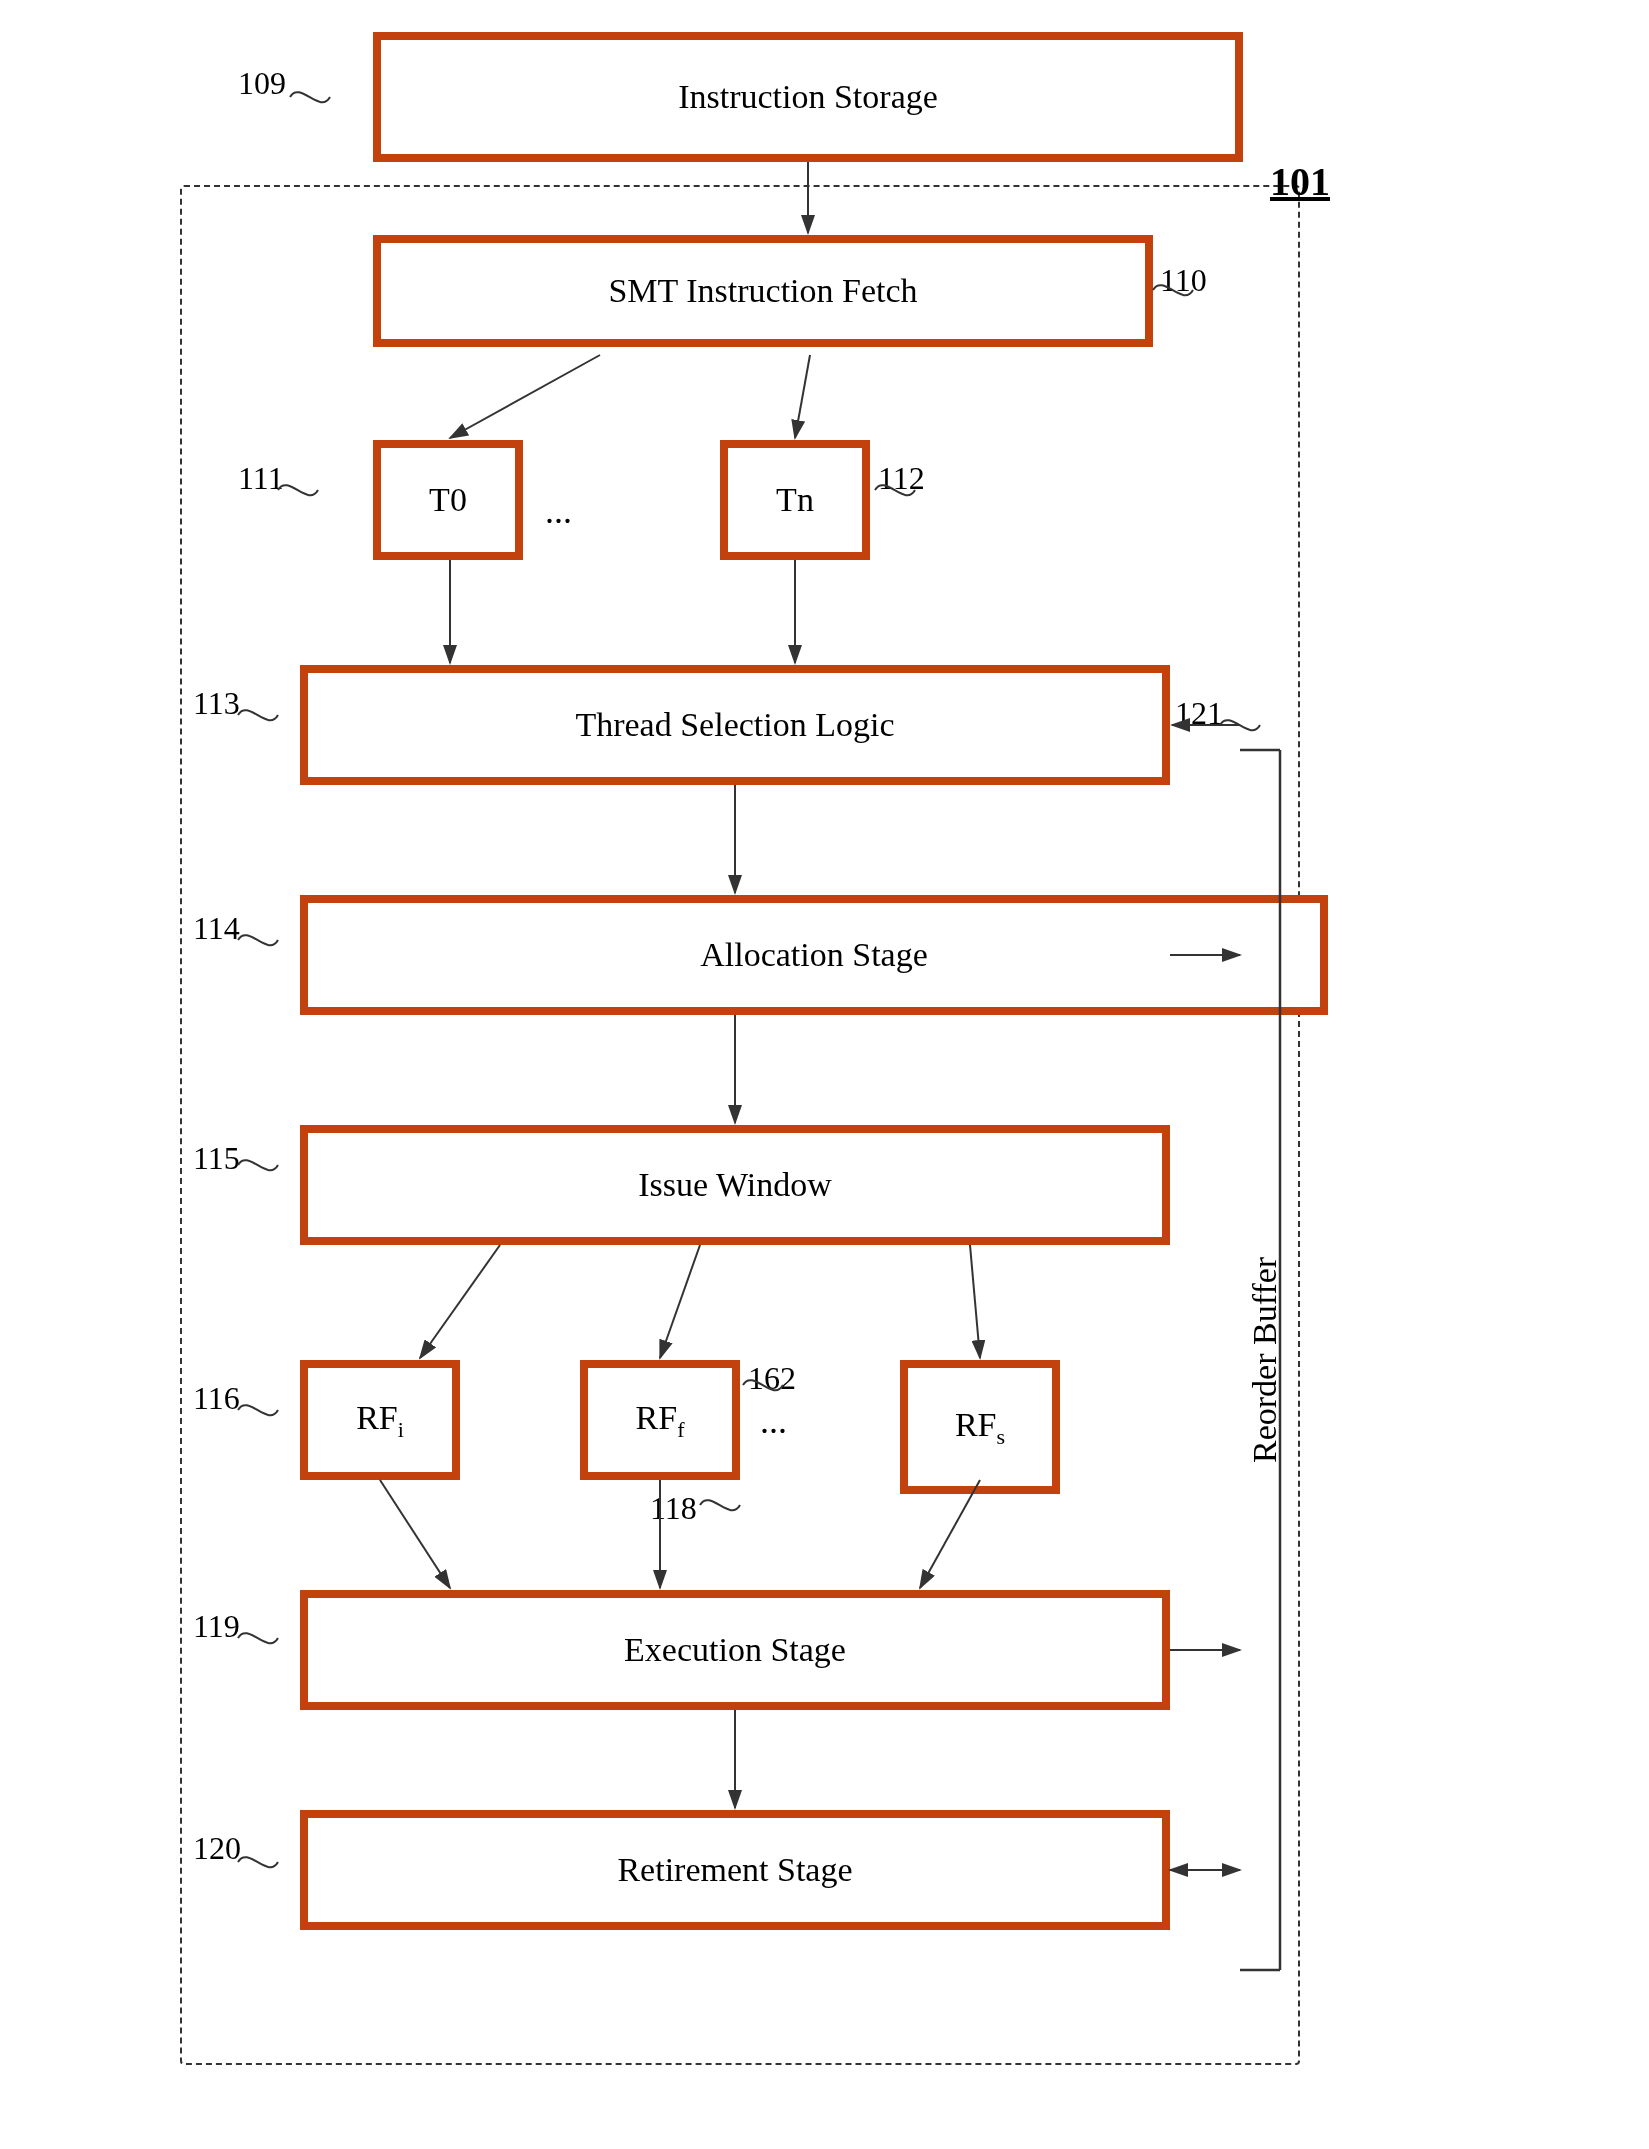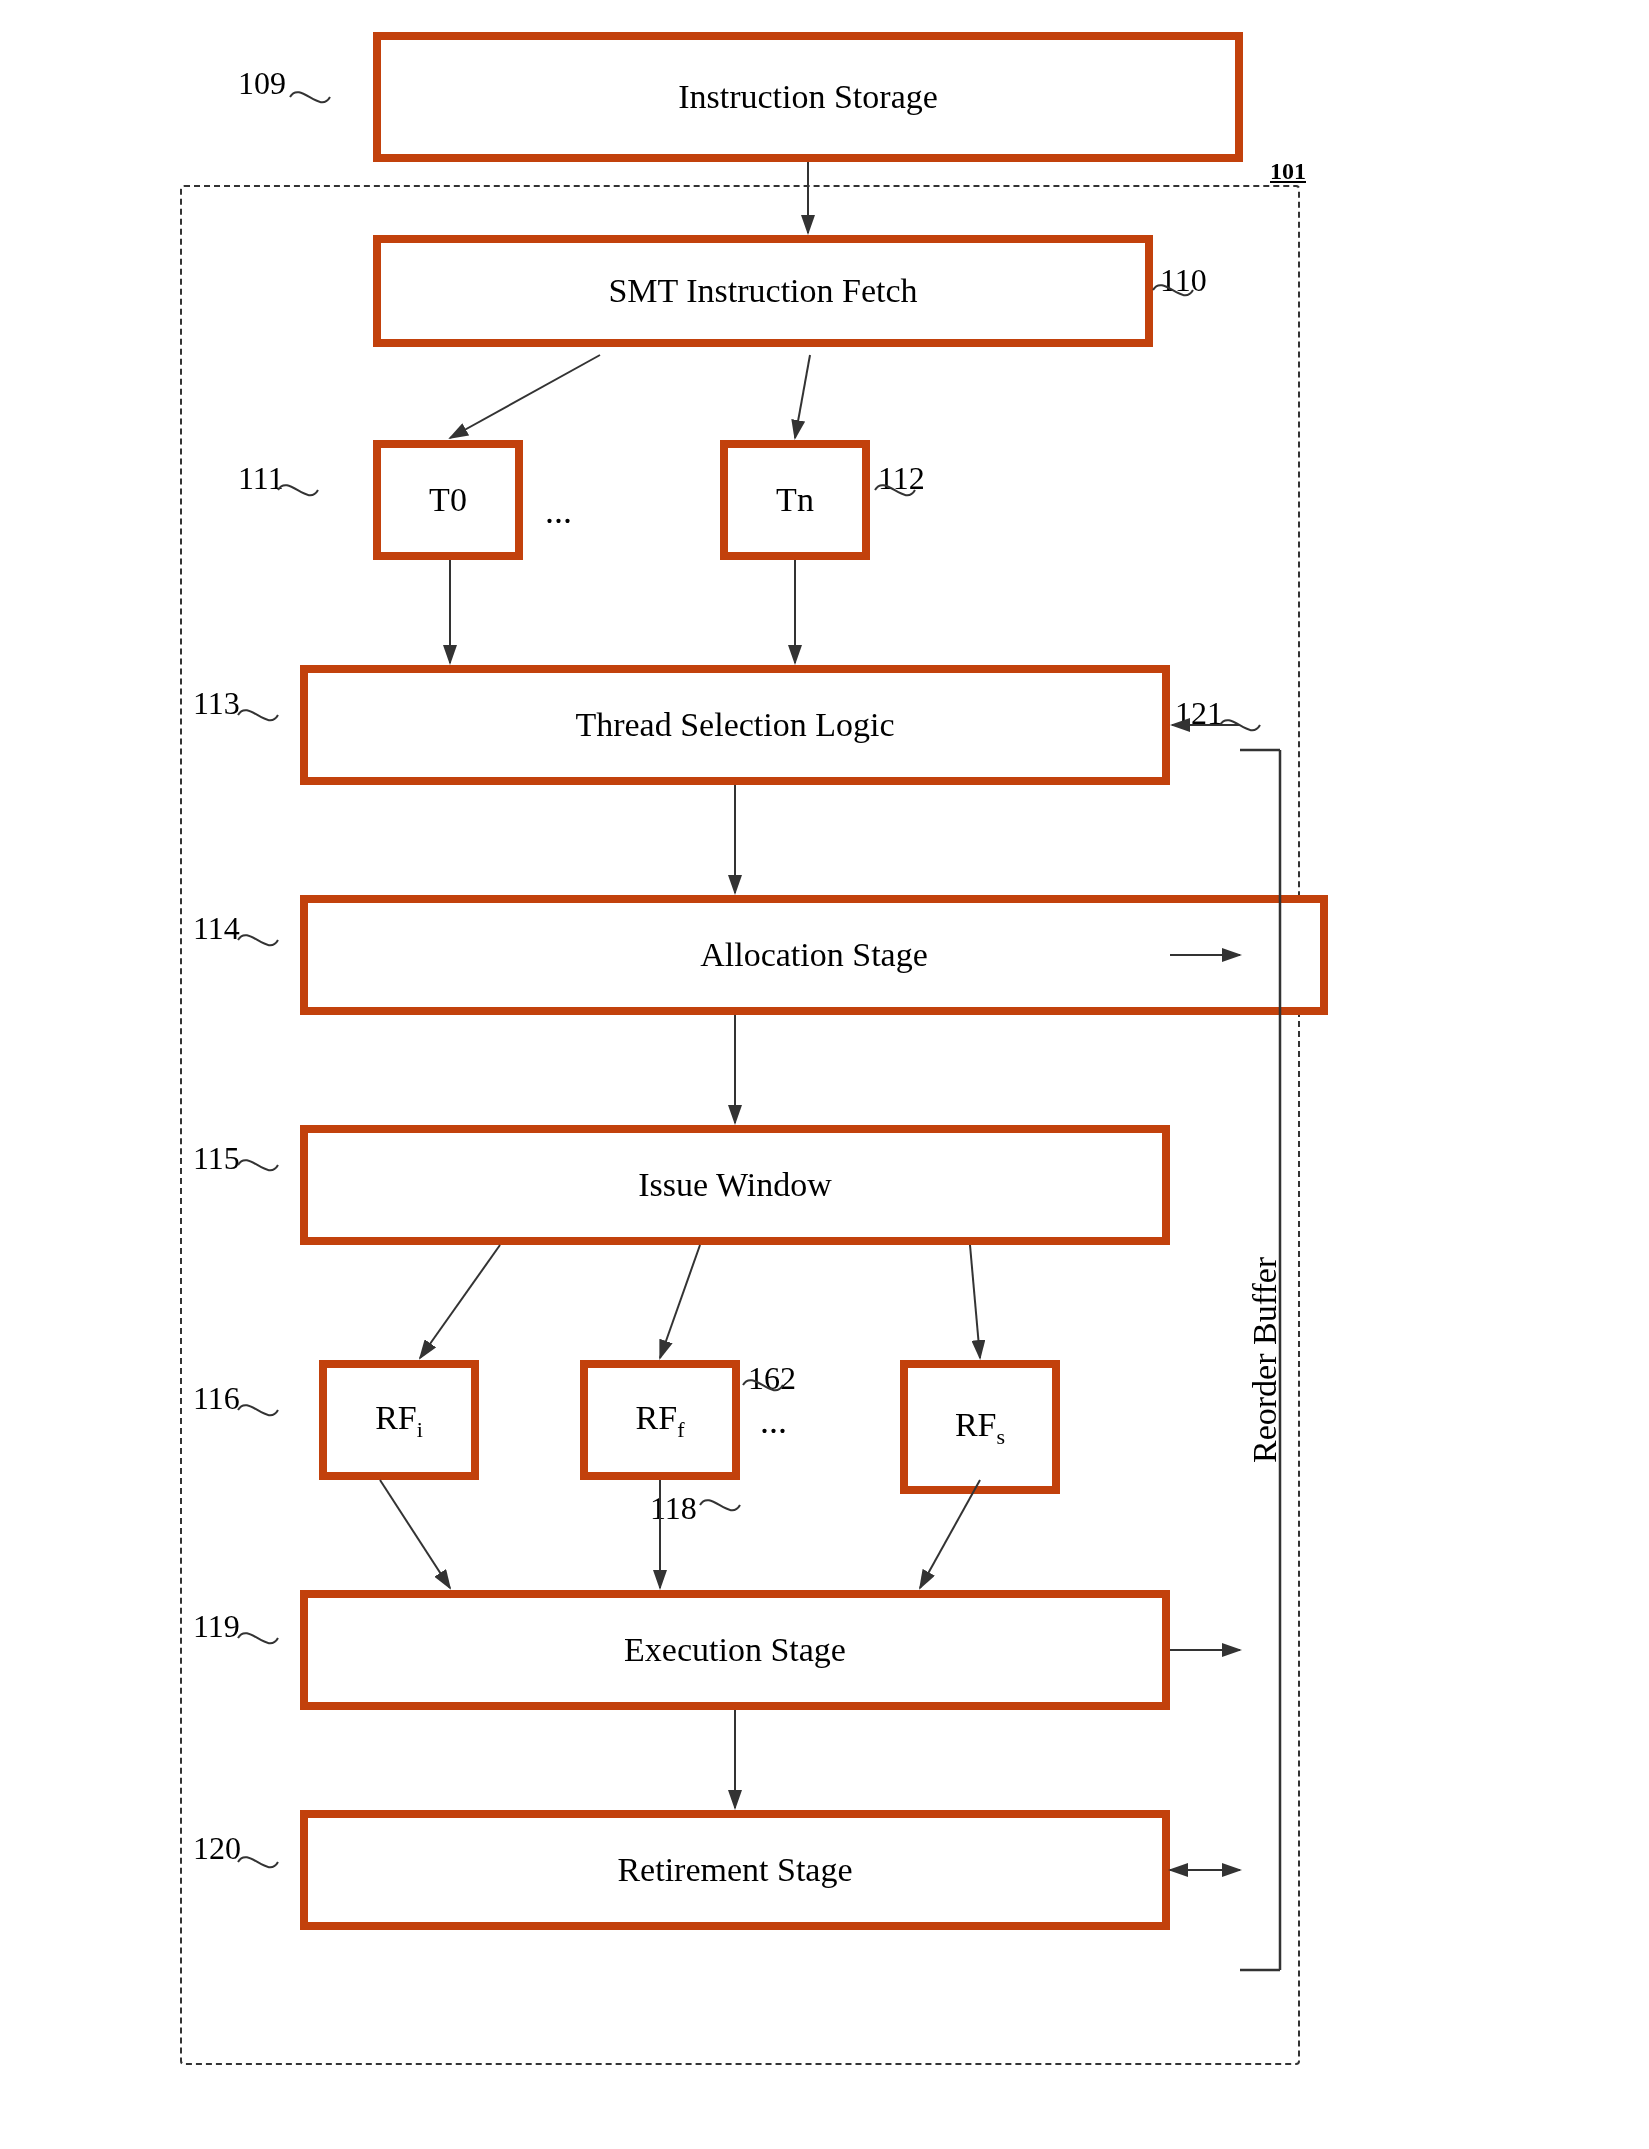--- a/index.html
+++ b/index.html
@@ -28,21 +28,21 @@
       height: 1880px;
       border: 2px dashed #333;
       border-radius: 4px;
     }
 
     
     .label-101 {
       position: absolute;
       top: 158px;
       left: 1270px;
-      font-size: 24px;
+      font-size: 40px;
       font-weight: bold;
       text-decoration: underline;
     }
 
     
     .block {
       position: absolute;
       border: 8px solid #c2410c;
       background: #fff;
       display: flex;
@@ -108,21 +108,20 @@
       width: 870px;
       height: 120px;
     }
 
     
     .block-rfi {
       top: 1360px;
       left: 300px;
       width: 160px;
       height: 120px;
-      margin-left: 19px;
     }
 
     
     .block-rff {
       top: 1360px;
       left: 580px;
       width: 160px;
       height: 120px;
     }
 

